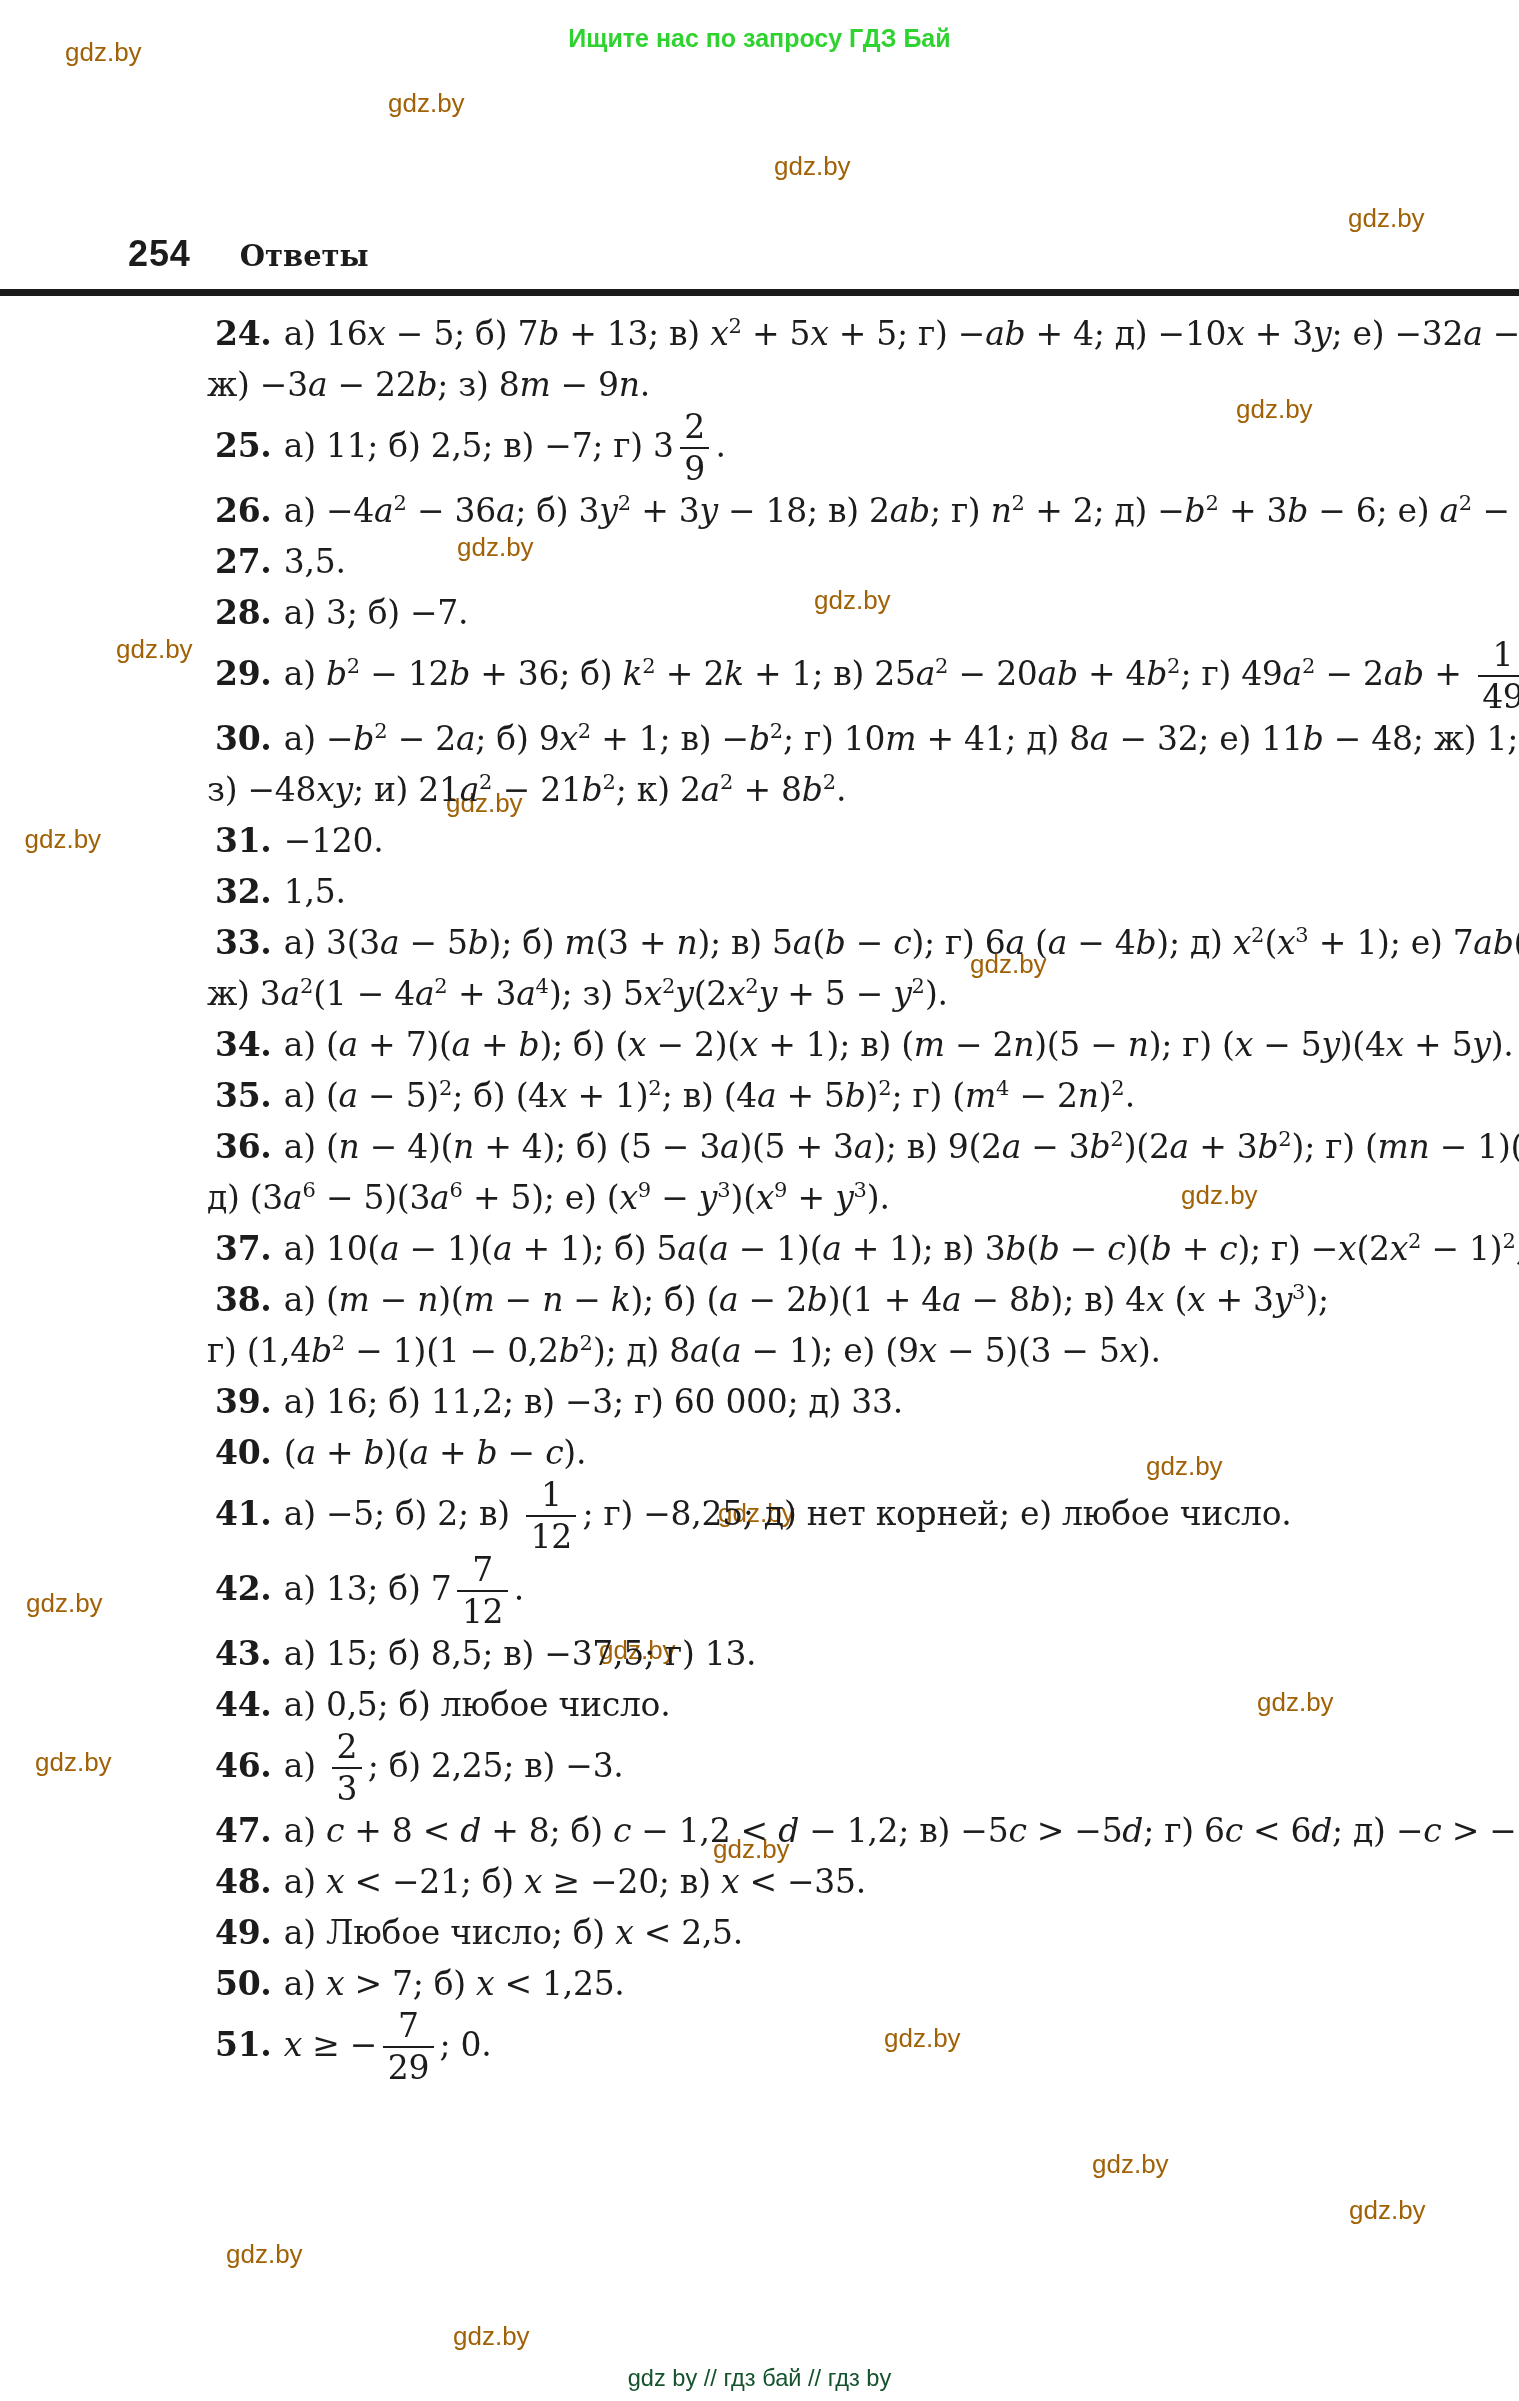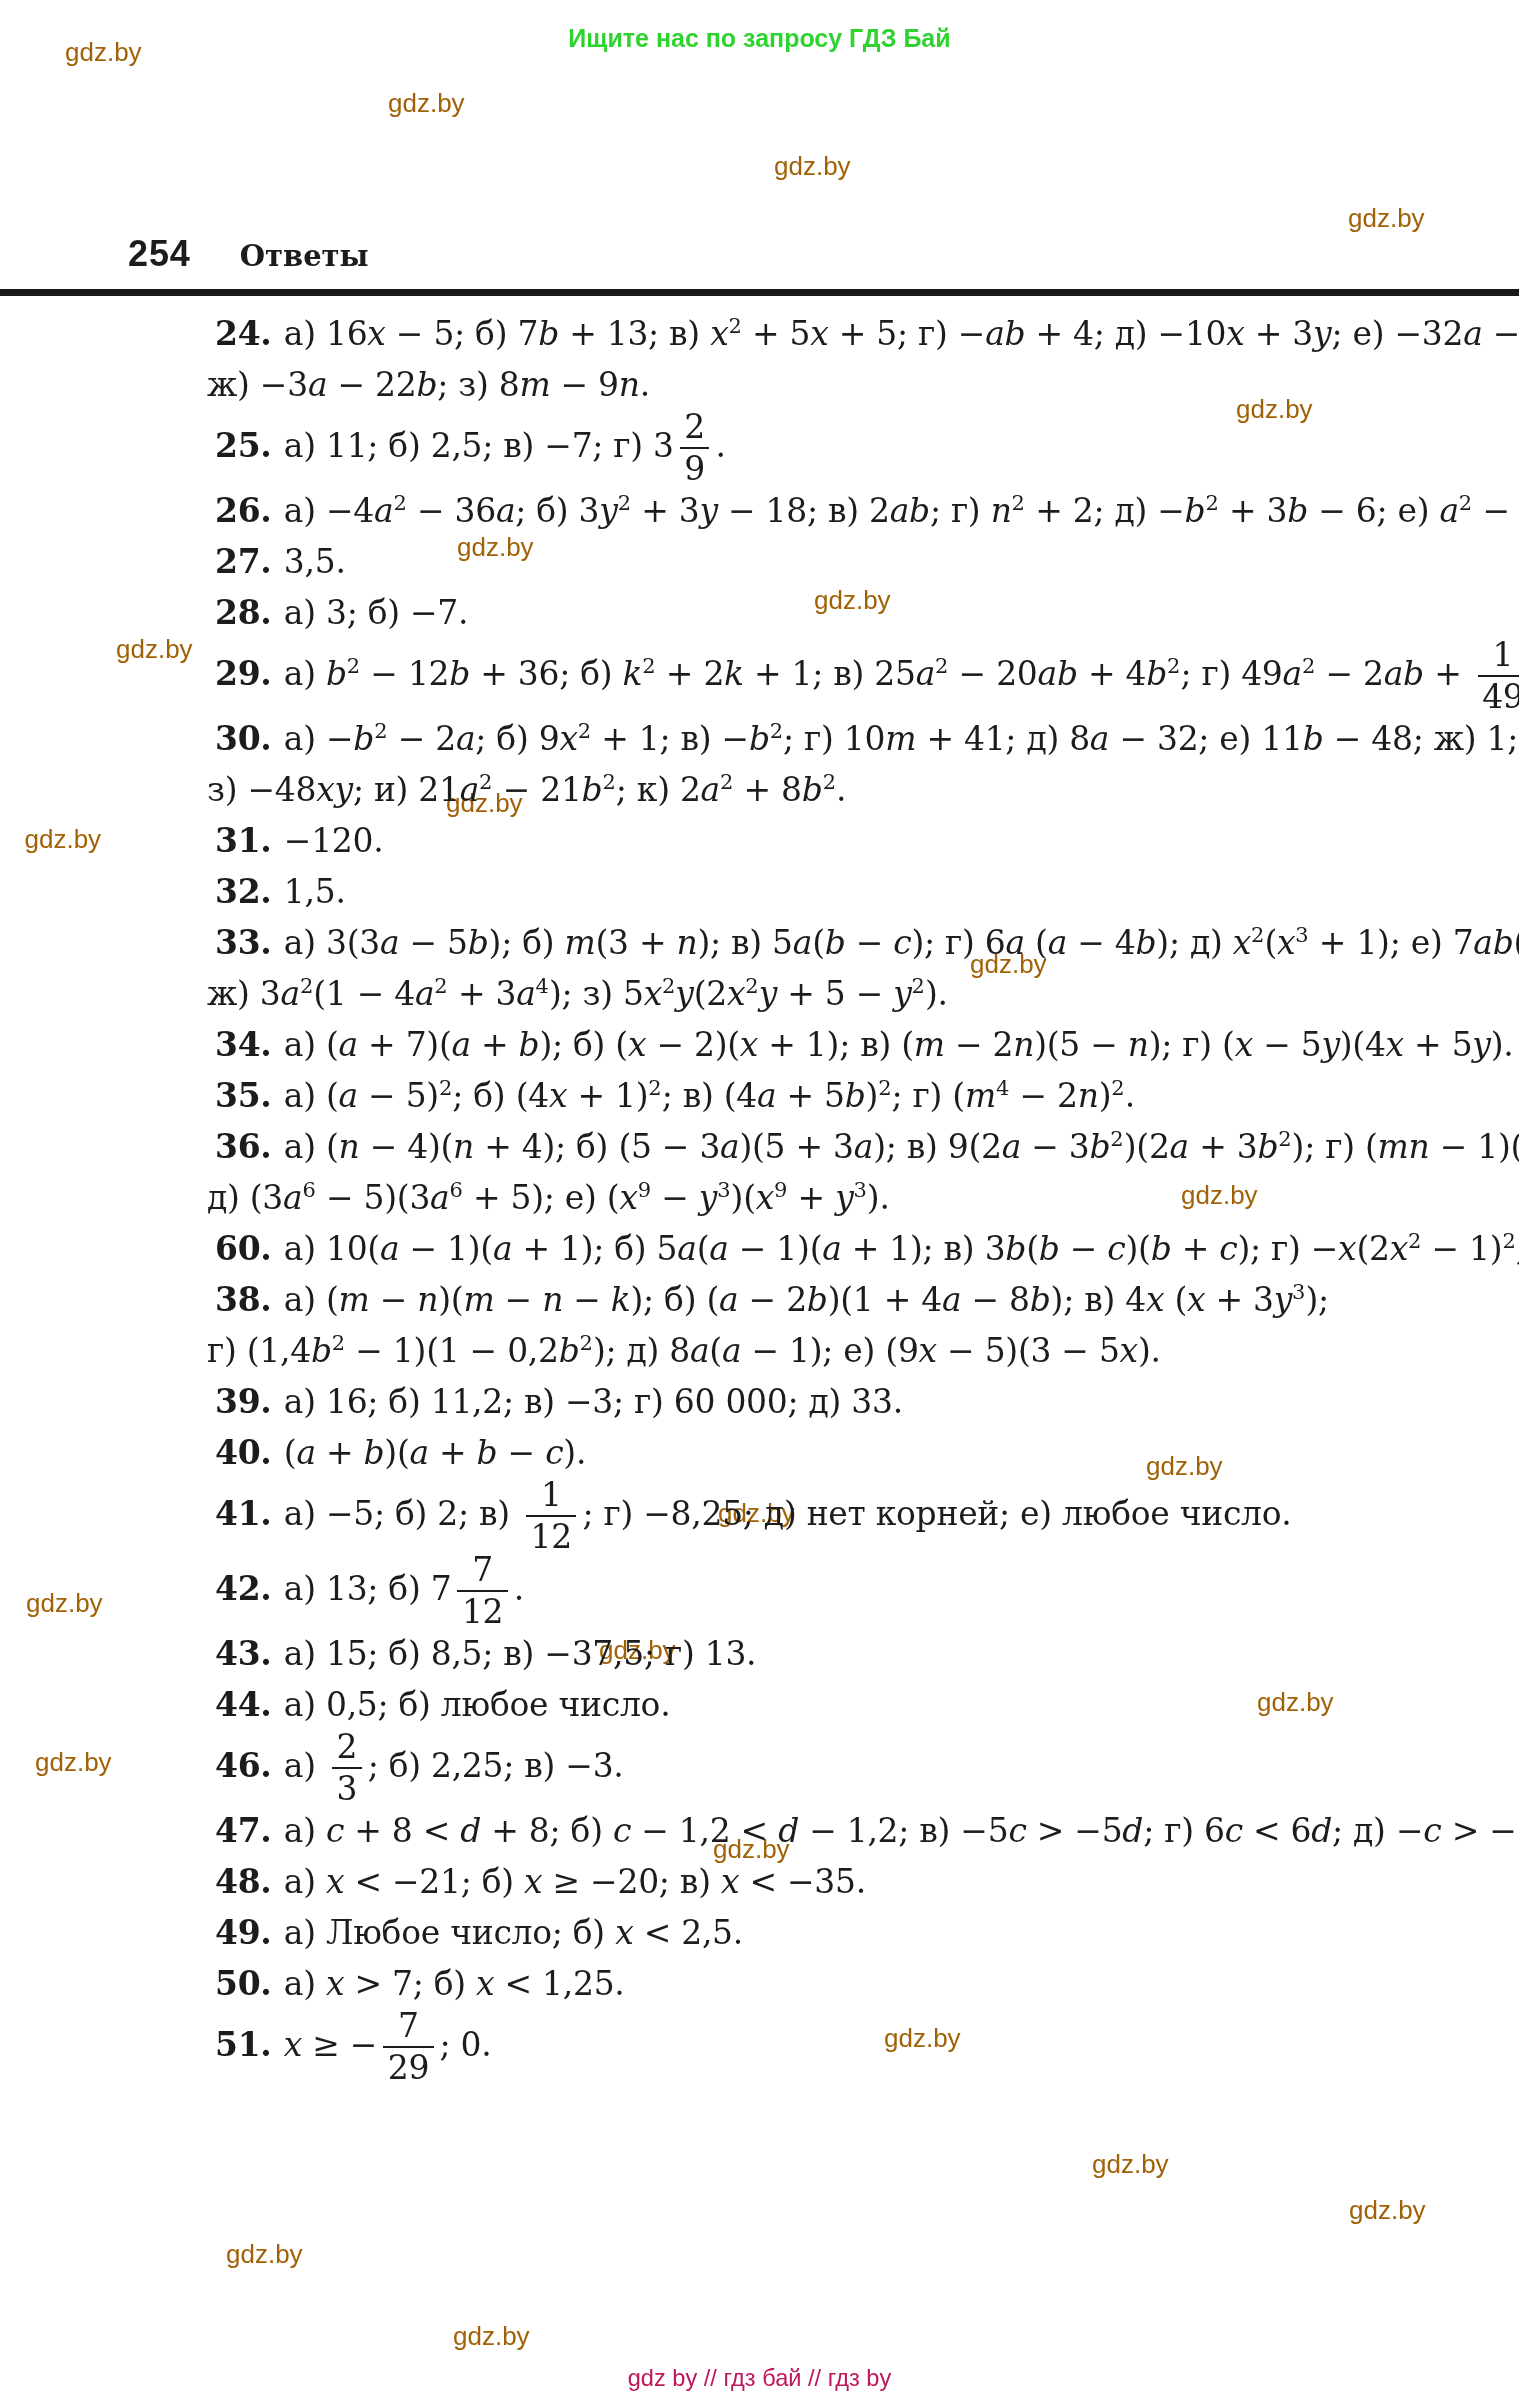--- a/index.html
+++ b/index.html
@@ -93,31 +93,31 @@
     <div class="row"><span class="anum">30.</span>а) −<i>b</i><span class="sup">2</span> − 2<i>a</i>; б) 9<i>x</i><span class="sup">2</span> + 1; в) −<i>b</i><span class="sup">2</span>; г) 10<i>m</i> + 41; д) 8<i>a</i> − 32; е) 11<i>b</i> − 48; ж) 1;</div>
     <div class="row">з) −48<i>xy</i>; и) 21<i>a</i><span class="sup">2</span> − 21<i>b</i><span class="sup">2</span>; к) 2<i>a</i><span class="sup">2</span> + 8<i>b</i><span class="sup">2</span>.</div>
     <div class="row"><span class="anum">31.</span>−120.</div>
     <div class="row"><span class="anum">32.</span>1,5.</div>
     <div class="row"><span class="anum">33.</span>а) 3(3<i>a</i> − 5<i>b</i>); б) <i>m</i>(3 + <i>n</i>); в) 5<i>a</i>(<i>b</i> − <i>c</i>); г) 6<i>a</i> (<i>a</i> − 4<i>b</i>); д) <i>x</i><span class="sup">2</span>(<i>x</i><span class="sup">3</span> + 1); е) 7<i>ab</i>(4 − 1);</div>
     <div class="row">ж) 3<i>a</i><span class="sup">2</span>(1 − 4<i>a</i><span class="sup">2</span> + 3<i>a</i><span class="sup">4</span>); з) 5<i>x</i><span class="sup">2</span><i>y</i>(2<i>x</i><span class="sup">2</span><i>y</i> + 5 − <i>y</i><span class="sup">2</span>).</div>
     <div class="row"><span class="anum">34.</span>а) (<i>a</i> + 7)(<i>a</i> + <i>b</i>); б) (<i>x</i> − 2)(<i>x</i> + 1); в) (<i>m</i> − 2<i>n</i>)(5 − <i>n</i>); г) (<i>x</i> − 5<i>y</i>)(4<i>x</i> + 5<i>y</i>).</div>
     <div class="row"><span class="anum">35.</span>а) (<i>a</i> − 5)<span class="sup">2</span>; б) (4<i>x</i> + 1)<span class="sup">2</span>; в) (4<i>a</i> + 5<i>b</i>)<span class="sup">2</span>; г) (<i>m</i><span class="sup">4</span> − 2<i>n</i>)<span class="sup">2</span>.</div>
     <div class="row"><span class="anum">36.</span>а) (<i>n</i> − 4)(<i>n</i> + 4); б) (5 − 3<i>a</i>)(5 + 3<i>a</i>); в) 9(2<i>a</i> − 3<i>b</i><span class="sup">2</span>)(2<i>a</i> + 3<i>b</i><span class="sup">2</span>); г) (<i>mn</i> − 1)( + 1);</div>
     <div class="row">д) (3<i>a</i><span class="sup">6</span> − 5)(3<i>a</i><span class="sup">6</span> + 5); е) (<i>x</i><span class="sup">9</span> − <i>y</i><span class="sup">3</span>)(<i>x</i><span class="sup">9</span> + <i>y</i><span class="sup">3</span>).</div>
-    <div class="row"><span class="anum">60.</span>а) 10(<i>a</i> − 1)(<i>a</i> + 1); б) 5<i>a</i>(<i>a</i> − 1)(<i>a</i> + 1); в) 3<i>b</i>(<i>b</i> − <i>c</i>)(<i>b</i> + <i>c</i>); г) −<i>x</i>(2<i>x</i><span class="sup">2</span> − 1)<span class="sup">2</span>;</div>
+    <div class="row"><span class="anum">37.</span>а) 10(<i>a</i> − 1)(<i>a</i> + 1); б) 5<i>a</i>(<i>a</i> − 1)(<i>a</i> + 1); в) 3<i>b</i>(<i>b</i> − <i>c</i>)(<i>b</i> + <i>c</i>); г) −<i>x</i>(2<i>x</i><span class="sup">2</span> − 1)<span class="sup">2</span>;</div>
     <div class="row"><span class="anum">38.</span>а) (<i>m</i> − <i>n</i>)(<i>m</i> − <i>n</i> − <i>k</i>); б) (<i>a</i> − 2<i>b</i>)(1 + 4<i>a</i> − 8<i>b</i>); в) 4<i>x</i> (<i>x</i> + 3<i>y</i><span class="sup">3</span>);</div>
     <div class="row">г) (1,4<i>b</i><span class="sup">2</span> − 1)(1 − 0,2<i>b</i><span class="sup">2</span>); д) 8<i>a</i>(<i>a</i> − 1); е) (9<i>x</i> − 5)(3 − 5<i>x</i>).</div>
     <div class="row"><span class="anum">39.</span>а) 16; б) 11,2; в) −3; г) 60 000; д) 33.</div>
     <div class="row"><span class="anum">40.</span>(<i>a</i> + <i>b</i>)(<i>a</i> + <i>b</i> − <i>c</i>).</div>
     <div class="row"><span class="anum">41.</span>а) −5; б) 2; в) <span class="frac"><span class="fnum">1</span><span class="fden">12</span></span>; г) −8,25; д) нет корней; е) любое число.</div>
     <div class="row"><span class="anum">42.</span>а) 13; б) 7<span class="frac"><span class="fnum">7</span><span class="fden">12</span></span>.</div>
     <div class="row"><span class="anum">43.</span>а) 15; б) 8,5; в) −37,5; г) 13.</div>
     <div class="row"><span class="anum">44.</span>а) 0,5; б) любое число.</div>
     <div class="row"><span class="anum">46.</span>а) <span class="frac"><span class="fnum">2</span><span class="fden">3</span></span>; б) 2,25; в) −3.</div>
     <div class="row"><span class="anum">47.</span>а) <i>c</i> + 8 &lt; <i>d</i> + 8; б) <i>c</i> − 1,2 &lt; <i>d</i> − 1,2; в) −5<i>c</i> &gt; −5<i>d</i>; г) 6<i>c</i> &lt; 6<i>d</i>; д) −<i>c</i> &gt; −.</div>
     <div class="row"><span class="anum">48.</span>а) <i>x</i> &lt; −21; б) <i>x</i> ≥ −20; в) <i>x</i> &lt; −35.</div>
     <div class="row"><span class="anum">49.</span>а) Любое число; б) <i>x</i> &lt; 2,5.</div>
     <div class="row"><span class="anum">50.</span>а) <i>x</i> &gt; 7; б) <i>x</i> &lt; 1,25.</div>
     <div class="row"><span class="anum">51.</span><i>x</i> ≥ −<span class="frac"><span class="fnum">7</span><span class="fden">29</span></span>; 0.</div>
   </main>
 
-<div class="footer" style="color: #be185d;">gdz by  //  гдз бай  //  гдз by</div>
+<div class="footer" style="color: #14532d;">gdz by  //  гдз бай  //  гдз by</div>
 
 
 </body></html>

